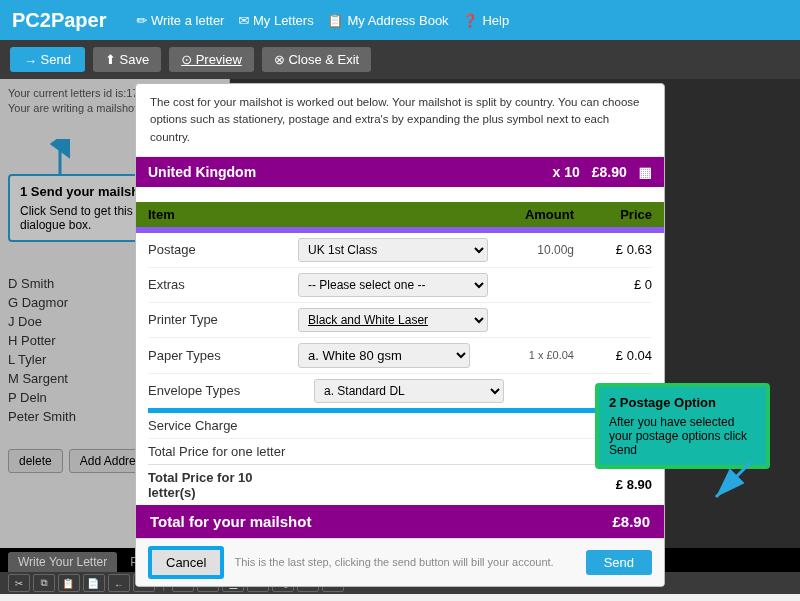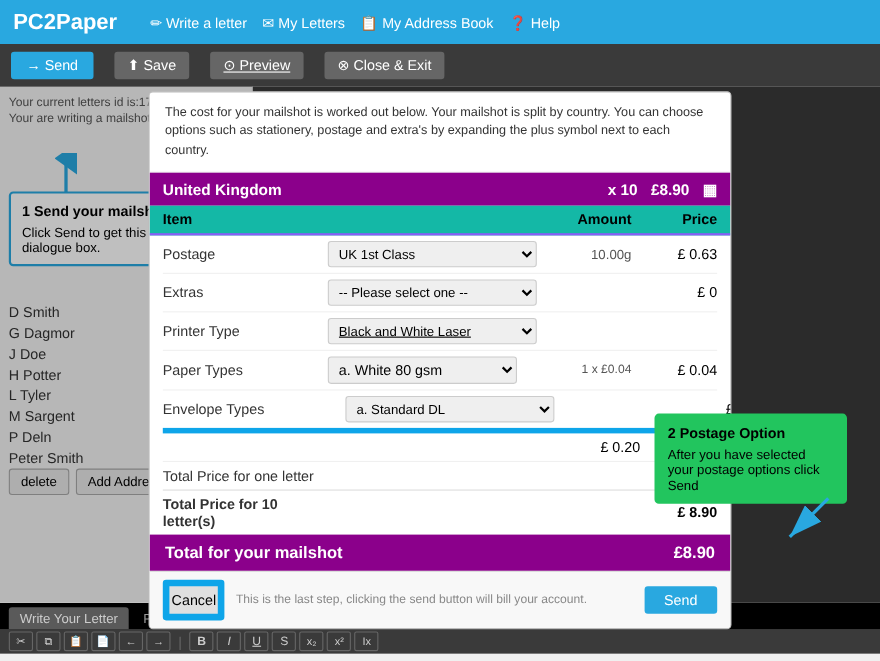--- a/index.html
+++ b/index.html
@@ -9,21 +9,21 @@
 <body>
 
 <nav style="background:#29a8e0; height:40px; display:flex; align-items:center; padding:0 12px; gap:0;">
   <span style="font-size:20px; font-weight:bold; color:white; margin-right:30px;">PC2Paper</span>
   <a href="#" style="color:white; text-decoration:none; margin-right:14px; font-size:13px;">✏ Write a letter</a>
   <a href="#" style="color:white; text-decoration:none; margin-right:14px; font-size:13px;">✉ My Letters</a>
   <a href="#" style="color:white; text-decoration:none; margin-right:14px; font-size:13px;">📋 My Address Book</a>
   <a href="#" style="color:white; text-decoration:none; font-size:13px;">❓ Help</a>
 </nav>
 
-<div style="background:#3a3a3a; padding:7px 10px; display:flex; gap:19px;">
+<div style="background:#3a3a3a; padding:7px 10px; display:flex; gap:8px;">
   <button style="background:#29a8e0; color:white; border:none; padding:5px 14px; border-radius:3px; cursor:pointer; font-size:13px;">→ Send</button>
   <button style="background:#666; color:white; border:none; padding:5px 12px; border-radius:3px; cursor:pointer; font-size:13px;">⬆ Save</button>
   <button style="background:#666; color:white; border:none; padding:5px 12px; border-radius:3px; cursor:pointer; font-size:13px;text-decoration:underline;">⊙ Preview</button>
   <button style="background:#666; color:white; border:none; padding:5px 12px; border-radius:3px; cursor:pointer; font-size:13px;">⊗ Close &amp; Exit</button>
 </div>
 
 <div style="display:flex; height:calc(601px - 40px - 46px - 46px); position:relative; background:#f5f5f5;">
 
   <div style="width:230px; background:#f5f5f5; border-right:1px solid #ccc; padding:8px; position:relative; overflow:hidden;">
     <div style="font-size:11px; color:#555; margin-bottom:3px;">Your current letters id is:171037</div>
@@ -38,21 +38,21 @@
         </defs>
         <line x1="10" y1="48" x2="10" y2="5" stroke="#29a8e0" stroke-width="3" marker-end="url(#arrowhead)"></line>
       </svg>
     </div>
 
     <div style="position:absolute; left:8px; top:95px; background:white; border:2px solid #29a8e0; border-radius:4px; padding:8px 10px; width:160px; font-size:12px; z-index:10;">
       <div style="font-weight:bold; font-size:13px; margin-bottom:5px;">1 Send your mailshot</div>
       <div>Click Send to get this dialogue box.</div>
     </div>
 
-    <ul style="list-style:none; margin-top:160px; margin-bottom:0;">
+    <ul style="list-style:none; margin-top:160px; margin-bottom:23px;">
       <li style="padding:2px 0; font-size:13px; color:#333;">D Smith</li>
       <li style="padding:2px 0; font-size:13px; color:#333;">G Dagmor</li>
       <li style="padding:2px 0; font-size:13px; color:#333;">J Doe</li>
       <li style="padding:2px 0; font-size:13px; color:#333;">H Potter</li>
       <li style="padding:2px 0; font-size:13px; color:#333;">L Tyler</li>
       <li style="padding:2px 0; font-size:13px; color:#333;">M Sargent</li>
       <li style="padding:2px 0; font-size:13px; color:#333;">P Deln</li>
       <li style="padding:2px 0; font-size:13px; color:#333;">Peter Smith</li>
     </ul>
     <div style="display:flex; gap:6px;">
@@ -72,21 +72,21 @@
 
       <div style="background:#8b008b; color:white; padding:7px 12px; display:flex; align-items:center; justify-content:space-between; font-weight:bold; font-size:14px;">
         <span>United Kingdom</span>
         <div style="display:flex; align-items:center; gap:12px;">
           <span>x 10</span>
           <span>£8.90</span>
           <span style="font-size:14px;">▦</span>
         </div>
       </div>
 
-      <div style="display:grid; grid-template-columns:150px 1fr 90px 70px; padding:5px 12px; font-weight:bold; font-size:13px; border-bottom:2px solid #8b5cf6; background:#14b8a6;">
+      <div style="display:grid; grid-template-columns:150px 1fr 90px 70px; padding:5px 12px; font-weight:bold; font-size:13px; border-bottom:6px solid #8b5cf6; background:#4d7c0f;margin-top:15px;">
         <span>Item</span>
         <span></span>
         <span style="text-align:right; padding-right:8px;">Amount</span>
         <span style="text-align:right;">Price</span>
       </div>
 
       <div style="padding:0 12px;">
 
         <div style="display:grid; grid-template-columns:150px 1fr 90px 70px; align-items:center; padding:5px 0; border-bottom:1px solid #f0f0f0;">
           <span style="font-size:13px; color:#333;">Postage</span>
@@ -131,20 +131,21 @@
           <span style="font-size:13px; color:#333;">Envelope Types</span>
           <select style="width:190px; padding:3px 5px; border:1px solid #ccc; border-radius:3px; font-size:12px;">
             <option>a. Standard DL</option>
             <option>b. Windowed DL</option>
           </select>
           <span style="text-align:right; padding-right:8px;"></span>
           <span style="font-size:13px; text-align:right;">£ 0.02</span>
         </div>
 
         <div style="display:grid; grid-template-columns:150px 1fr 90px 70px; align-items:center; padding:5px 0; border-bottom:1px solid #f0f0f0;">
+          <span style="font-size:13px; color:#333;">Service Charge</span>
           <span></span>
           <span></span>
           <span style="font-size:13px; text-align:right;">£ 0.20</span>
         </div>
 
         <div style="display:grid; grid-template-columns:150px 1fr 90px 70px; align-items:center; padding:5px 0; border-bottom:1px solid #ddd;">
           <span style="font-size:13px; color:#333;">Total Price for one letter</span>
           <span></span>
           <span></span>
           <span style="font-size:13px; text-align:right;">£ 0.89</span>
@@ -157,28 +158,28 @@
           <span style="font-size:13px; font-weight:bold; text-align:right;">£ 8.90</span>
         </div>
       </div>
 
       <div style="background:#8b008b; color:white; padding:8px 14px; display:flex; align-items:center; justify-content:space-between; font-size:15px; font-weight:bold;">
         <span>Total for your mailshot</span>
         <span>£8.90</span>
       </div>
 
       <div style="background:#f8f8f8; padding:7px 12px; display:flex; align-items:center; gap:10px; border-top:1px solid #ddd;">
-        <button style="padding:5px 2px; background:#e0e0e0; border:6px solid #0ea5e9; border-radius:3px; cursor:pointer; font-size:13px;">Cancel</button>
+        <button style="padding:5px 14px; background:#e0e0e0; border:4px solid #0ea5e9; border-radius:3px; cursor:pointer; font-size:13px;">Cancel</button>
         <span style="font-size:11px; color:#888; flex:1;">This is the last step, clicking the send button will bill your account.</span>
         <button style="padding:5px 18px; background:#29a8e0; color:white; border:none; border-radius:3px; cursor:pointer; font-size:13px;">Send</button>
       </div>
 
     </div>
 
-    <div style="position:absolute; right:30px; bottom:90px; background:#22c55e; border:2px solid #22c55e; border-radius:4px; padding:8px 10px; width:175px; font-size:12px; z-index:100;">
+    <div style="position:absolute; right:30px; bottom:79px; background:#14b8a6; border:4px solid #22c55e; border-radius:4px; padding:8px 10px; width:175px; font-size:12px; z-index:100;">
       <div style="font-weight:bold; font-size:13px; margin-bottom:5px;">2 Postage Option</div>
       <div>After you have selected your postage options click Send</div>
 
       <div style="position:absolute; bottom:-45px; right:5px;">
         <svg width="50" height="50" viewBox="0 0 50 50">
           <defs>
             <marker id="ah2" markerWidth="10" markerHeight="7" refX="10" refY="3.5" orient="auto">
               <polygon points="0 0, 10 3.5, 0 7" fill="#29a8e0"></polygon>
             </marker>
           </defs>

